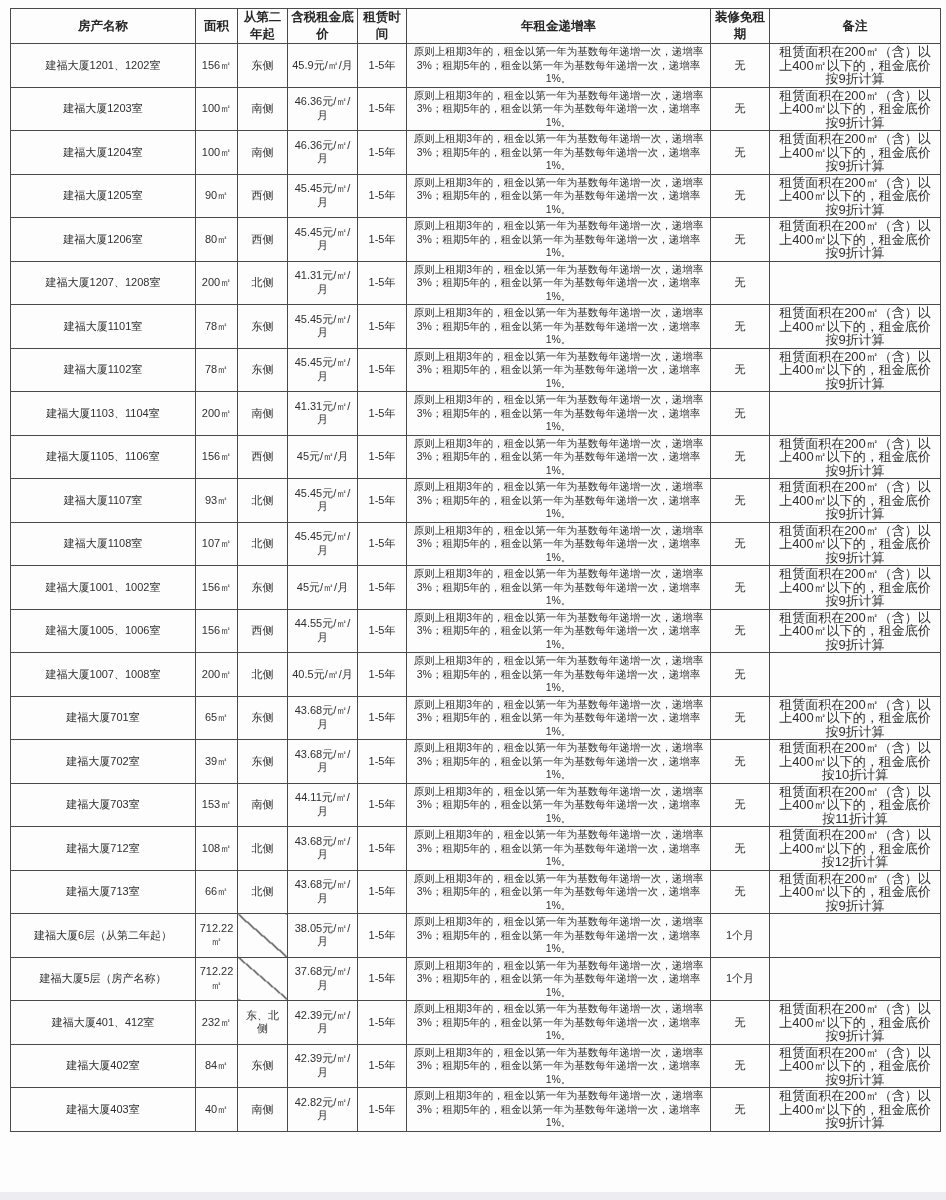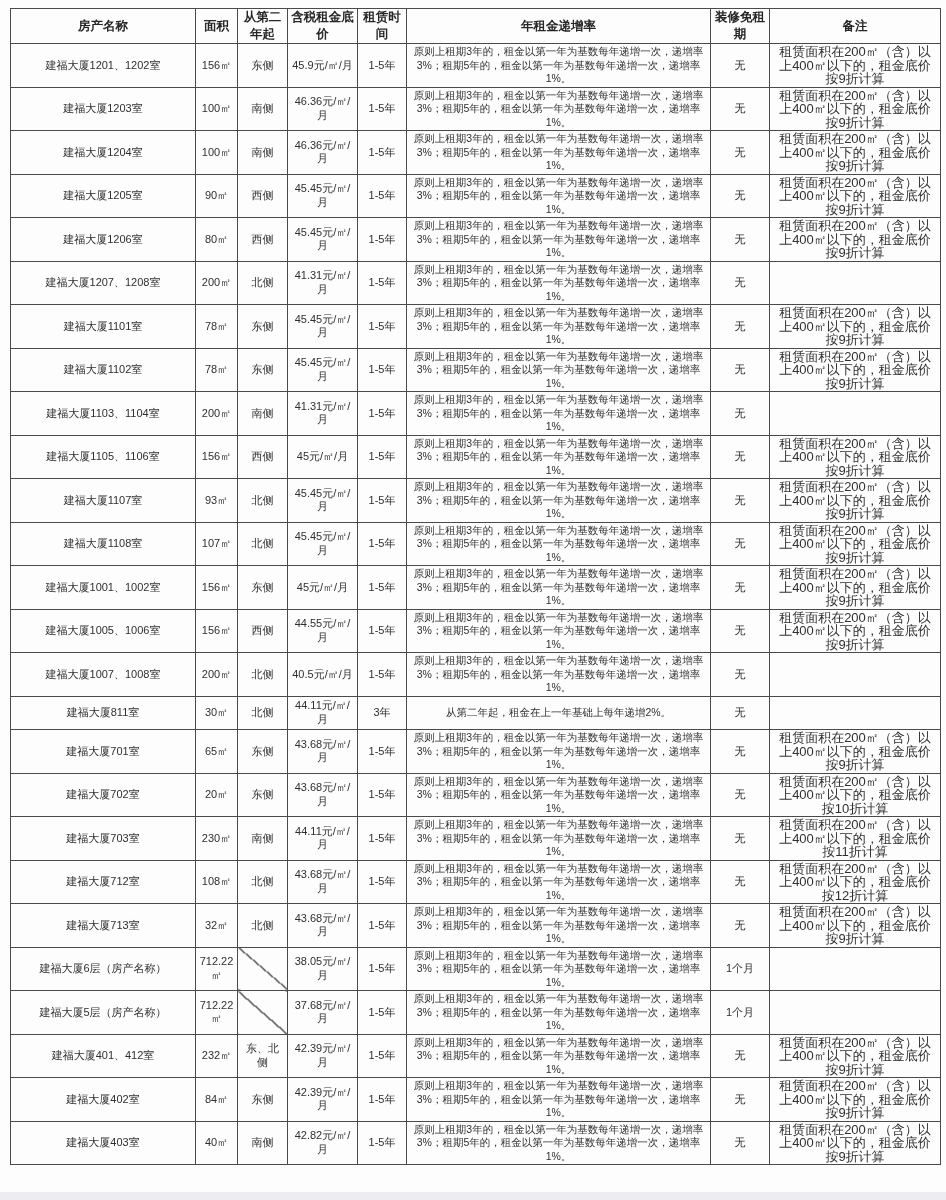--- a/index.html
+++ b/index.html
@@ -211,81 +211,71 @@
           <td class="col-name">建福大厦1007、1008室</td>
           <td class="col-area">200㎡</td>
           <td class="col-orientation">北侧</td>
           <td class="col-price">40.5元/㎡/月</td>
           <td class="col-term">1-5年</td>
           <td class="col-escalation">原则上租期3年的，租金以第一年为基数每年递增一次，递增率3%；租期5年的，租金以第一年为基数每年递增一次，递增率1%。</td>
           <td class="col-rent_free">无</td>
           <td class="col-remark"></td>
         </tr>
         <tr>
-          <td class="col-name">建福大厦811室</td>
-          <td class="col-area">30㎡</td>
-          <td class="col-orientation">北侧</td>
-          <td class="col-price">44.11元/㎡/月</td>
-          <td class="col-term">3年</td>
-          <td class="col-escalation">从第二年起，租金在上一年基础上每年递增2%。</td>
-          <td class="col-rent_free">无</td>
-          <td class="col-remark"></td>
-        </tr>
-        <tr>
           <td class="col-name">建福大厦701室</td>
           <td class="col-area">65㎡</td>
           <td class="col-orientation">东侧</td>
           <td class="col-price">43.68元/㎡/月</td>
           <td class="col-term">1-5年</td>
           <td class="col-escalation">原则上租期3年的，租金以第一年为基数每年递增一次，递增率3%；租期5年的，租金以第一年为基数每年递增一次，递增率1%。</td>
           <td class="col-rent_free">无</td>
           <td class="col-remark">租赁面积在200㎡（含）以上400㎡以下的，租金底价按9折计算</td>
         </tr>
         <tr>
           <td class="col-name">建福大厦702室</td>
-          <td class="col-area">20㎡</td>
+          <td class="col-area">39㎡</td>
           <td class="col-orientation">东侧</td>
           <td class="col-price">43.68元/㎡/月</td>
           <td class="col-term">1-5年</td>
           <td class="col-escalation">原则上租期3年的，租金以第一年为基数每年递增一次，递增率3%；租期5年的，租金以第一年为基数每年递增一次，递增率1%。</td>
           <td class="col-rent_free">无</td>
           <td class="col-remark">租赁面积在200㎡（含）以上400㎡以下的，租金底价按10折计算</td>
         </tr>
         <tr>
           <td class="col-name">建福大厦703室</td>
-          <td class="col-area">230㎡</td>
+          <td class="col-area">153㎡</td>
           <td class="col-orientation">南侧</td>
           <td class="col-price">44.11元/㎡/月</td>
           <td class="col-term">1-5年</td>
           <td class="col-escalation">原则上租期3年的，租金以第一年为基数每年递增一次，递增率3%；租期5年的，租金以第一年为基数每年递增一次，递增率1%。</td>
           <td class="col-rent_free">无</td>
           <td class="col-remark">租赁面积在200㎡（含）以上400㎡以下的，租金底价按11折计算</td>
         </tr>
         <tr>
           <td class="col-name">建福大厦712室</td>
           <td class="col-area">108㎡</td>
           <td class="col-orientation">北侧</td>
           <td class="col-price">43.68元/㎡/月</td>
           <td class="col-term">1-5年</td>
           <td class="col-escalation">原则上租期3年的，租金以第一年为基数每年递增一次，递增率3%；租期5年的，租金以第一年为基数每年递增一次，递增率1%。</td>
           <td class="col-rent_free">无</td>
           <td class="col-remark">租赁面积在200㎡（含）以上400㎡以下的，租金底价按12折计算</td>
         </tr>
         <tr>
           <td class="col-name">建福大厦713室</td>
-          <td class="col-area">32㎡</td>
+          <td class="col-area">66㎡</td>
           <td class="col-orientation">北侧</td>
           <td class="col-price">43.68元/㎡/月</td>
           <td class="col-term">1-5年</td>
           <td class="col-escalation">原则上租期3年的，租金以第一年为基数每年递增一次，递增率3%；租期5年的，租金以第一年为基数每年递增一次，递增率1%。</td>
           <td class="col-rent_free">无</td>
           <td class="col-remark">租赁面积在200㎡（含）以上400㎡以下的，租金底价按9折计算</td>
         </tr>
         <tr>
-          <td class="col-name">建福大厦6层（房产名称）</td>
+          <td class="col-name">建福大厦6层（从第二年起）</td>
           <td class="col-area">712.22㎡</td>
           <td class="col-orientation diag"></td>
           <td class="col-price">38.05元/㎡/月</td>
           <td class="col-term">1-5年</td>
           <td class="col-escalation">原则上租期3年的，租金以第一年为基数每年递增一次，递增率3%；租期5年的，租金以第一年为基数每年递增一次，递增率1%。</td>
           <td class="col-rent_free">1个月</td>
           <td class="col-remark"></td>
         </tr>
         <tr>
           <td class="col-name">建福大厦5层（房产名称）</td>

